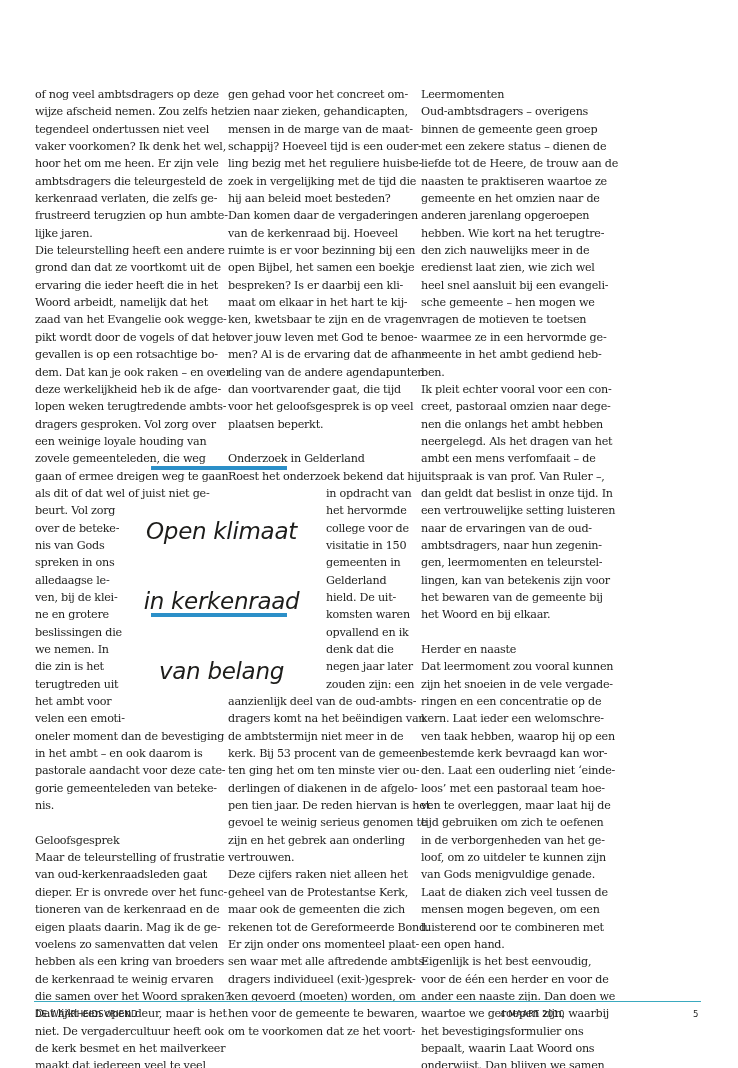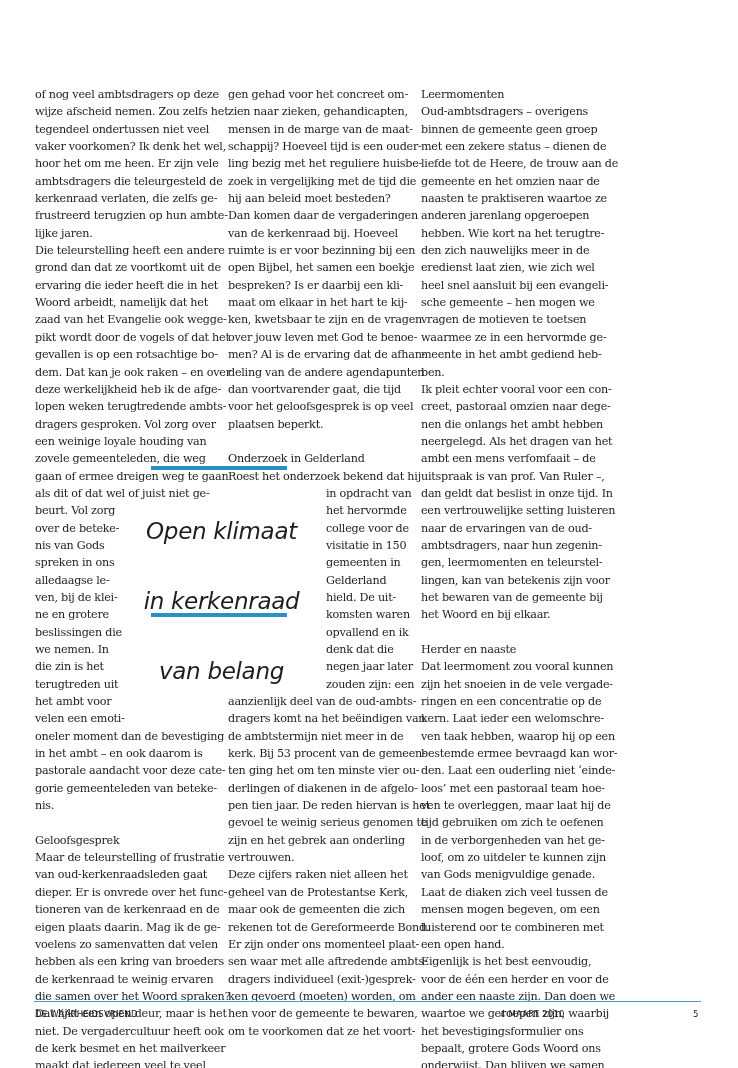--- a/index.html
+++ b/index.html
@@ -156,22 +156,22 @@
     <span class="ln">ken gevoerd (moeten) worden, om</span>
     <span class="ln">hen voor de gemeente te bewaren,</span>
     <span class="ln">om te voorkomen dat ze het voort-</span>
   </div>
 <div class="col" id="c3">
     <span class="ln h">Leermomenten</span>
     <span class="ln">Oud-ambtsdragers – overigens</span>
     <span class="ln">binnen de gemeente geen groep</span>
     <span class="ln">met een zekere status – dienen de</span>
     <span class="ln">liefde tot de Heere, de trouw aan de</span>
+    <span class="ln">naasten te praktiseren waartoe ze</span>
     <span class="ln">gemeente en het omzien naar de</span>
-    <span class="ln">naasten te praktiseren waartoe ze</span>
     <span class="ln">anderen jarenlang opgeroepen</span>
     <span class="ln">hebben. Wie kort na het terugtre-</span>
     <span class="ln">den zich nauwelijks meer in de</span>
     <span class="ln">eredienst laat zien, wie zich wel</span>
     <span class="ln">heel snel aansluit bij een evangeli-</span>
     <span class="ln">sche gemeente – hen mogen we</span>
     <span class="ln">vragen de motieven te toetsen</span>
     <span class="ln">waarmee ze in een hervormde ge-</span>
     <span class="ln">meente in het ambt gediend heb-</span>
     <span class="ln">ben.</span>
@@ -189,38 +189,38 @@
     <span class="ln">lingen, kan van betekenis zijn voor</span>
     <span class="ln">het bewaren van de gemeente bij</span>
     <span class="ln">het Woord en bij elkaar.</span>
     <span class="gap"></span>
     <span class="ln h">Herder en naaste</span>
     <span class="ln">Dat leermoment zou vooral kunnen</span>
     <span class="ln">zijn het snoeien in de vele vergade-</span>
     <span class="ln">ringen en een concentratie op de</span>
     <span class="ln">kern. Laat ieder een welomschre-</span>
     <span class="ln">ven taak hebben, waarop hij op een</span>
-    <span class="ln">bestemde ermee bevraagd kan wor-</span>
+    <span class="ln">bestemde kerk bevraagd kan wor-</span>
     <span class="ln">den. Laat een ouderling niet ‘einde-</span>
     <span class="ln">loos’ met een pastoraal team hoe-</span>
     <span class="ln">ven te overleggen, maar laat hij de</span>
     <span class="ln">tijd gebruiken om zich te oefenen</span>
     <span class="ln">in de verborgenheden van het ge-</span>
     <span class="ln">loof, om zo uitdeler te kunnen zijn</span>
     <span class="ln">van Gods menigvuldige genade.</span>
     <span class="ln">Laat de diaken zich veel tussen de</span>
     <span class="ln">mensen mogen begeven, om een</span>
     <span class="ln">luisterend oor te combineren met</span>
     <span class="ln">een open hand.</span>
     <span class="ln">Eigenlijk is het best eenvoudig,</span>
     <span class="ln">voor de één een herder en voor de</span>
     <span class="ln">ander een naaste zijn. Dan doen we</span>
     <span class="ln">waartoe we geroepen zijn, waarbij</span>
     <span class="ln">het bevestigingsformulier ons</span>
-    <span class="ln">bepaalt, grotere Gods Woord ons</span>
+    <span class="ln">bepaalt, waarin Laat Woord ons</span>
     <span class="ln">onderwijst. Dan blijven we samen</span>
   </div>
 
 <div class="pull">
   <div class="bar top"></div>
   <div class="q">
     <span>Open klimaat</span>
     <span>in kerkenraad</span>
     <span>van belang</span>
   </div>

